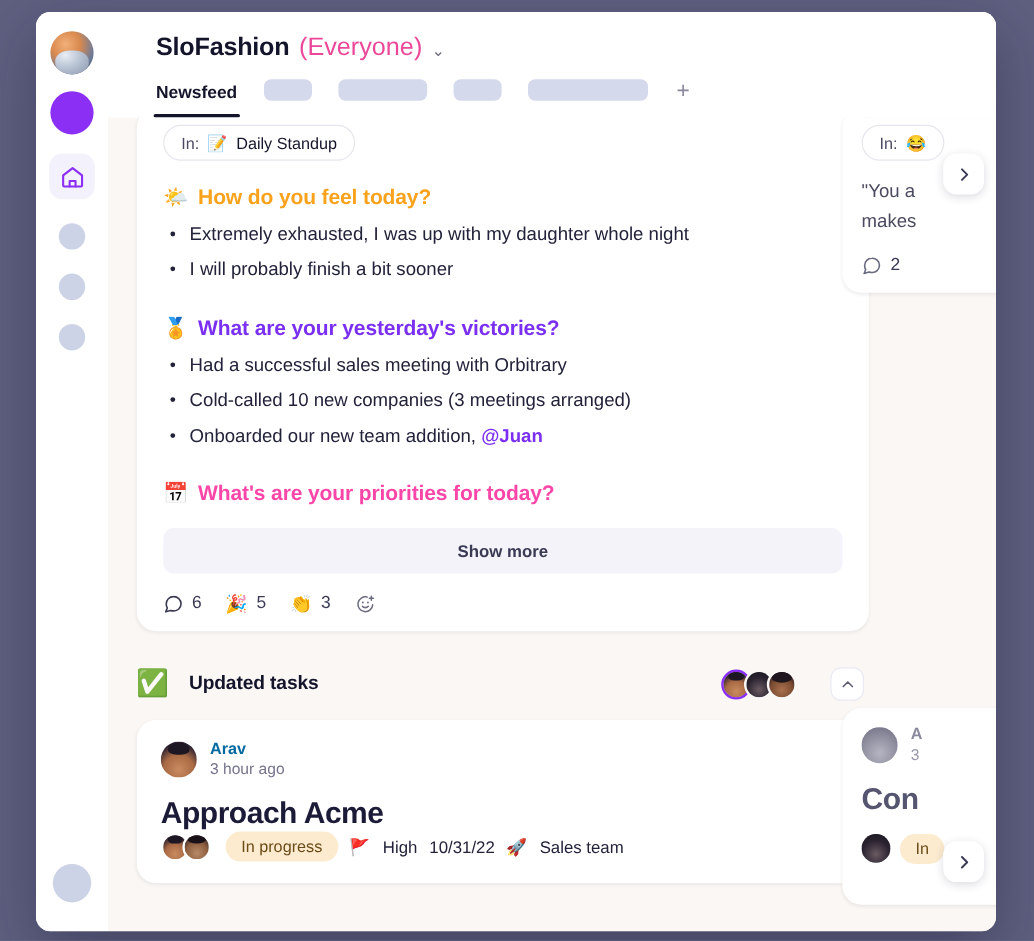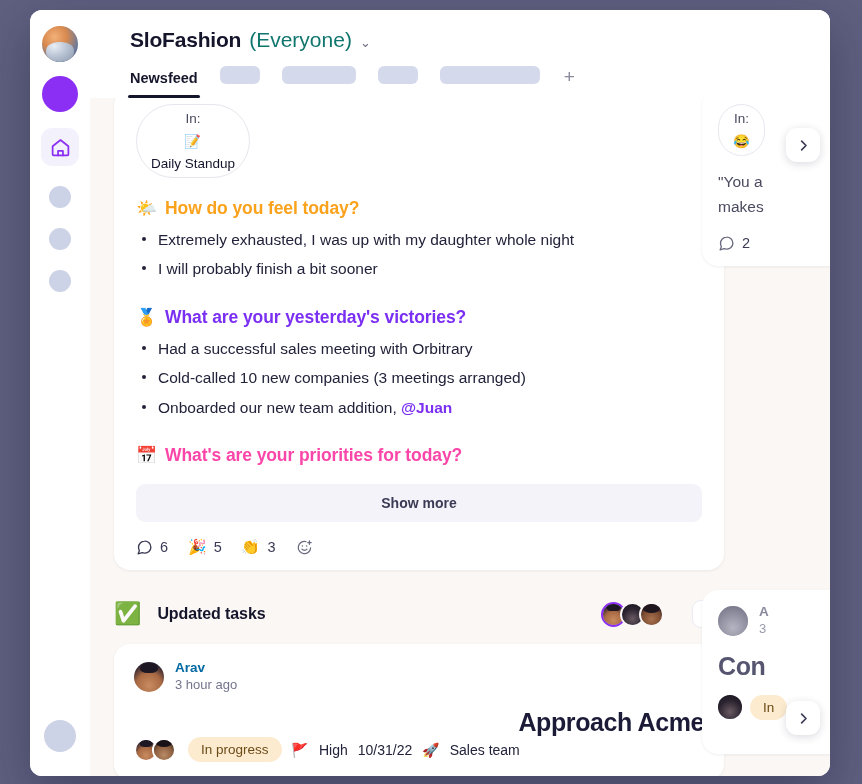--- a/index.html
+++ b/index.html
@@ -68,21 +68,21 @@
     display:flex; flex-direction:column;
   }
 
   
   .topbar { background:#ffffff; padding:18px 0 0 0; flex:0 0 auto; }
   .title-row {
     display:flex; align-items:center; gap:8px;
     padding:0 0 14px 40px;
   }
   .ws-name { font-size:21px; font-weight:bold; color:#14142b; letter-spacing:-0.2px;}
-  .ws-scope { font-size:21px; font-weight:400; color:#0f766e; }
+  .ws-scope { font-size:21px; font-weight:400; color:#ec4899; }
   .chev-down { color:#6b6b80; font-size:13px; line-height:1; padding-top:4px;}
 
   .tabbar {
     display:flex; align-items:flex-end; gap:0;
     padding-left:40px; position:relative;
   }
   .tab {
     font-size:14.5px; font-weight:bold; color:#14142b;
     padding:0 0 12px 0; position:relative;
   }
@@ -115,21 +115,20 @@
     box-shadow:0 1px 3px rgba(30,30,60,0.07);
     padding:18px 22px 14px 22px;
   }
   .card.post { margin-top:-8px; padding-top:14px; }
 
   .inchip {
     display:inline-flex; align-items:center; gap:7px;
     border:1px solid #e6e6ee; border-radius:999px;
     padding:6px 14px; font-size:13.5px; color:#14142b;
     background:#fff;
-    flex-direction:column;
   }
   .inchip .lbl-in { color:#4a4a60; }
   .inchip .nm { font-weight:normal; }
 
   .qh {
     font-size:17.5px; font-weight:bold; margin-top:20px;
     display:flex; align-items:center; gap:8px; letter-spacing:-0.1px;
   }
   .qh .em { font-size:17px; }
   ul.answers { list-style:none; margin:10px 0 0 0; }
@@ -177,21 +176,21 @@
   }
 
   
   .taskcard { margin-top:16px; padding:16px 20px 18px 20px; }
   .task-user { display:flex; align-items:center; gap:11px; }
   .task-user .av { width:30px; height:30px; border-radius:50%; overflow:hidden; position:relative;}
   .tu-name { font-size:13.5px; font-weight:bold; color:#0369a1; line-height:1.25;}
   .tu-time { font-size:13px; color:#74748c; line-height:1.3;}
   .task-title {
     font-size:25px; font-weight:bold; color:#1b1b38;
-    margin-top:14px; letter-spacing:-0.4px;text-align:right;
+    margin-top:14px; letter-spacing:-0.4px;
   }
   .task-meta { display:flex; align-items:center; gap:10px; margin-top:0; flex-wrap:nowrap;}
   .meta-avs { display:flex; align-items:center; margin-right:2px;}
   .meta-avs .av {
     width:24px; height:24px; border-radius:50%; margin-left:-6px;
     border:2px solid #fff; overflow:hidden; position:relative;
   }
   .meta-avs .av:first-child { margin-left:0; }
   .status-chip {
     background:#fcebcf; color:#6b4b18; font-size:13.5px;

